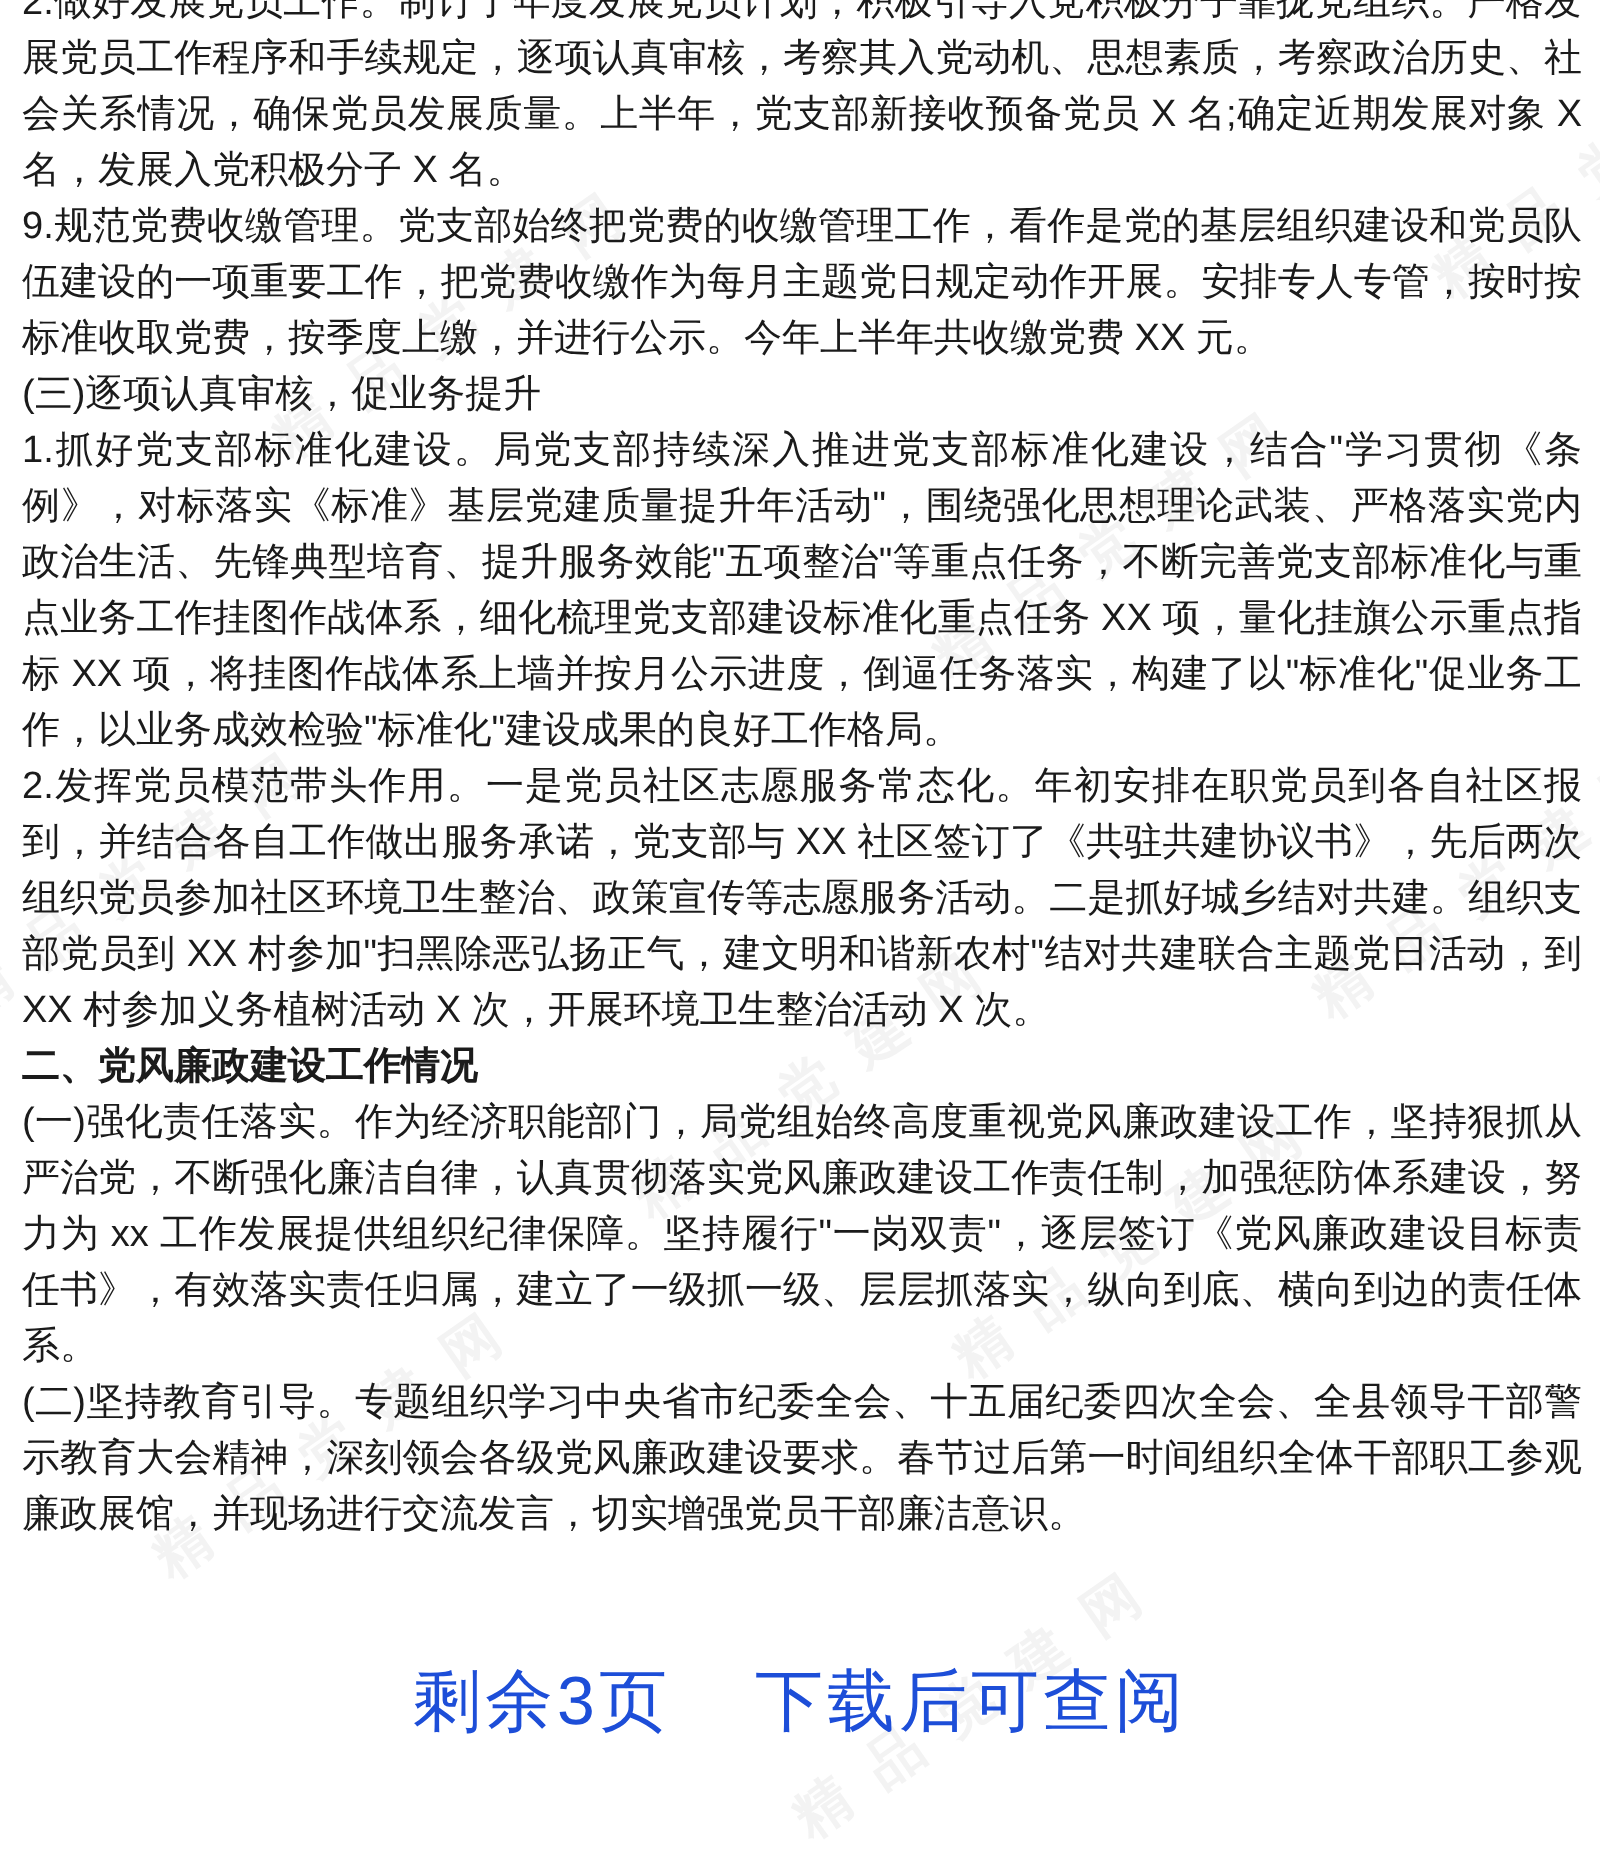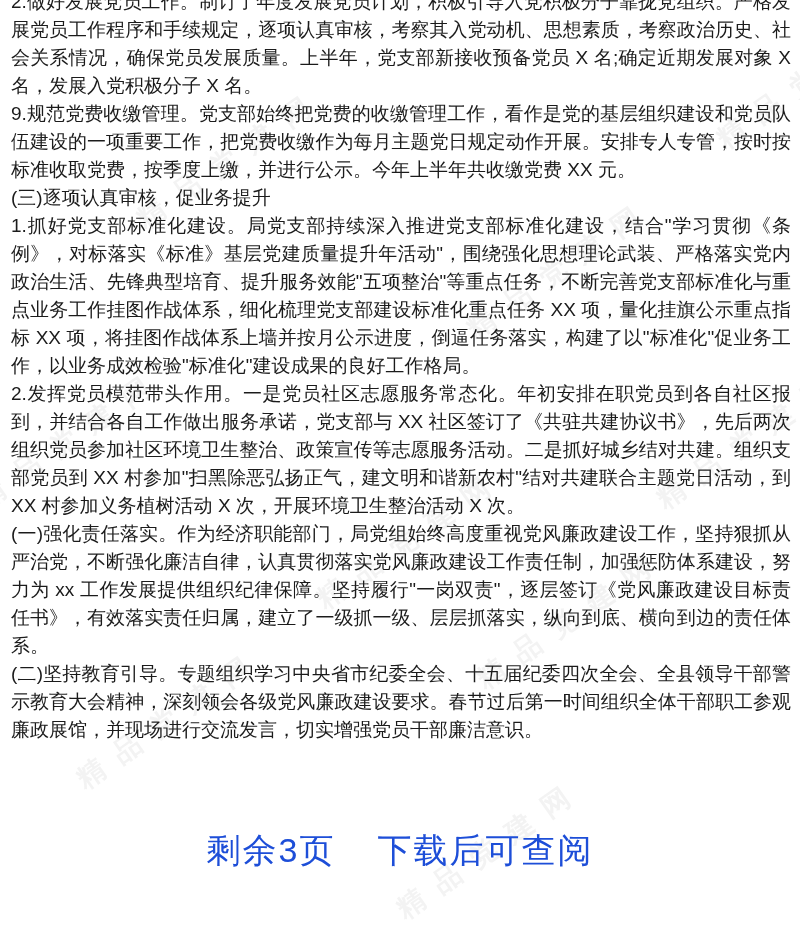--- a/index.html
+++ b/index.html
@@ -84,20 +84,21 @@
       <span style="left: 380px; top: 830px;">精品党建网</span>
       <span style="left: 640px; top: 420px;">精品党建网</span>
     </div>
 
   <div class="content" id="content">
       <p class="body">2.做好发展党员工作。制订了年度发展党员计划，积极引导入党积极分子靠拢党组织。严格发展党员工作程序和手续规定，逐项认真审核，考察其入党动机、思想素质，考察政治历史、社会关系情况，确保党员发展质量。上半年，党支部新接收预备党员 X 名;确定近期发展对象 X 名，发展入党积极分子 X 名。</p>
       <p class="body">9.规范党费收缴管理。党支部始终把党费的收缴管理工作，看作是党的基层组织建设和党员队伍建设的一项重要工作，把党费收缴作为每月主题党日规定动作开展。安排专人专管，按时按标准收取党费，按季度上缴，并进行公示。今年上半年共收缴党费 XX 元。</p>
       <p class="body">(三)逐项认真审核，促业务提升</p>
       <p class="body">1.抓好党支部标准化建设。局党支部持续深入推进党支部标准化建设，结合"学习贯彻《条例》，对标落实《标准》基层党建质量提升年活动"，围绕强化思想理论武装、严格落实党内政治生活、先锋典型培育、提升服务效能"五项整治"等重点任务，不断完善党支部标准化与重点业务工作挂图作战体系，细化梳理党支部建设标准化重点任务 XX 项，量化挂旗公示重点指标 XX 项，将挂图作战体系上墙并按月公示进度，倒逼任务落实，构建了以"标准化"促业务工作，以业务成效检验"标准化"建设成果的良好工作格局。</p>
       <p class="body">2.发挥党员模范带头作用。一是党员社区志愿服务常态化。年初安排在职党员到各自社区报到，并结合各自工作做出服务承诺，党支部与 XX 社区签订了《共驻共建协议书》，先后两次组织党员参加社区环境卫生整治、政策宣传等志愿服务活动。二是抓好城乡结对共建。组织支部党员到 XX 村参加"扫黑除恶弘扬正气，建文明和谐新农村"结对共建联合主题党日活动，到 XX 村参加义务植树活动 X 次，开展环境卫生整治活动 X 次。</p>
+      <p class="heading">二、党风廉政建设工作情况</p>
       <p class="body">(一)强化责任落实。作为经济职能部门，局党组始终高度重视党风廉政建设工作，坚持狠抓从严治党，不断强化廉洁自律，认真贯彻落实党风廉政建设工作责任制，加强惩防体系建设，努力为 xx 工作发展提供组织纪律保障。坚持履行"一岗双责"，逐层签订《党风廉政建设目标责任书》，有效落实责任归属，建立了一级抓一级、层层抓落实，纵向到底、横向到边的责任体系。</p>
       <p class="body">(二)坚持教育引导。专题组织学习中央省市纪委全会、十五届纪委四次全会、全县领导干部警示教育大会精神，深刻领会各级党风廉政建设要求。春节过后第一时间组织全体干部职工参观廉政展馆，并现场进行交流发言，切实增强党员干部廉洁意识。</p>
     </div>
 
   <div class="notice">
     <span class="remaining">剩余3页</span><span class="hint">下载后可查阅</span>
   </div>
 
 </div>
 

